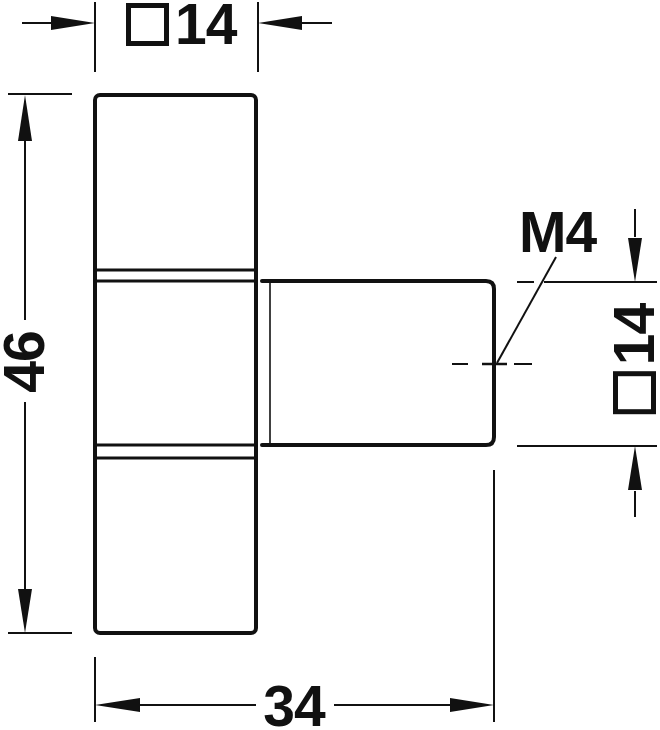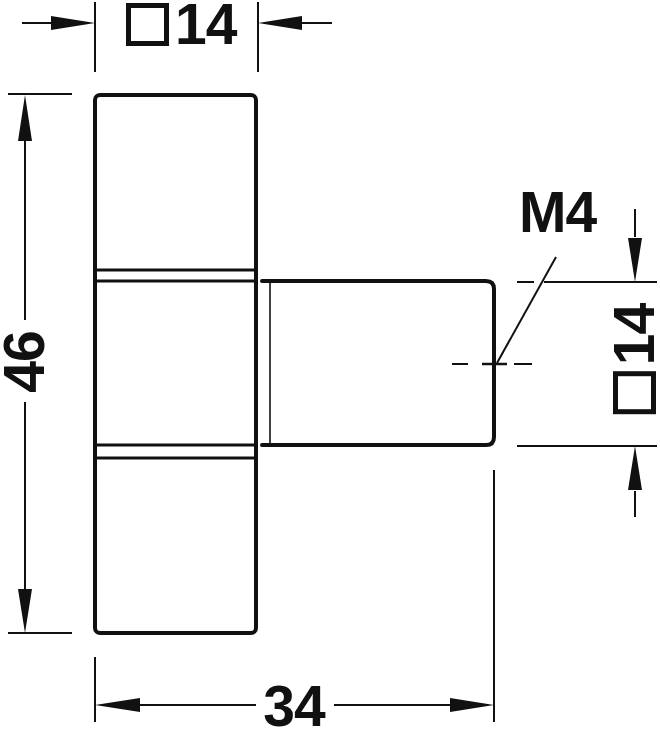--- a/index.html
+++ b/index.html
@@ -52,21 +52,21 @@
   }
   .rot {
     transform: translate(-50%, -50%) rotate(-90deg);
   }
   .ctr {
     transform: translate(-50%, -50%);
   }
   #label-top { left: 126px; top: 2px; height: 44px; }
   #label-left { left: 24px; top: 362px; }
   #label-right { left: 634px; top: 359px; }
-  #label-m4 { left: 519px; top: 184px; }
+  #label-m4 { left: 519px; top: 204px; }
   #label-bottom { left: 294px; top: 706px; }
 </style>
 </head>
 <body>
 
 <div class="canvas">
 
   <svg width="660" height="730" viewBox="0 0 660 730">
 
     <g stroke="#111111" fill="none" stroke-linecap="round">

